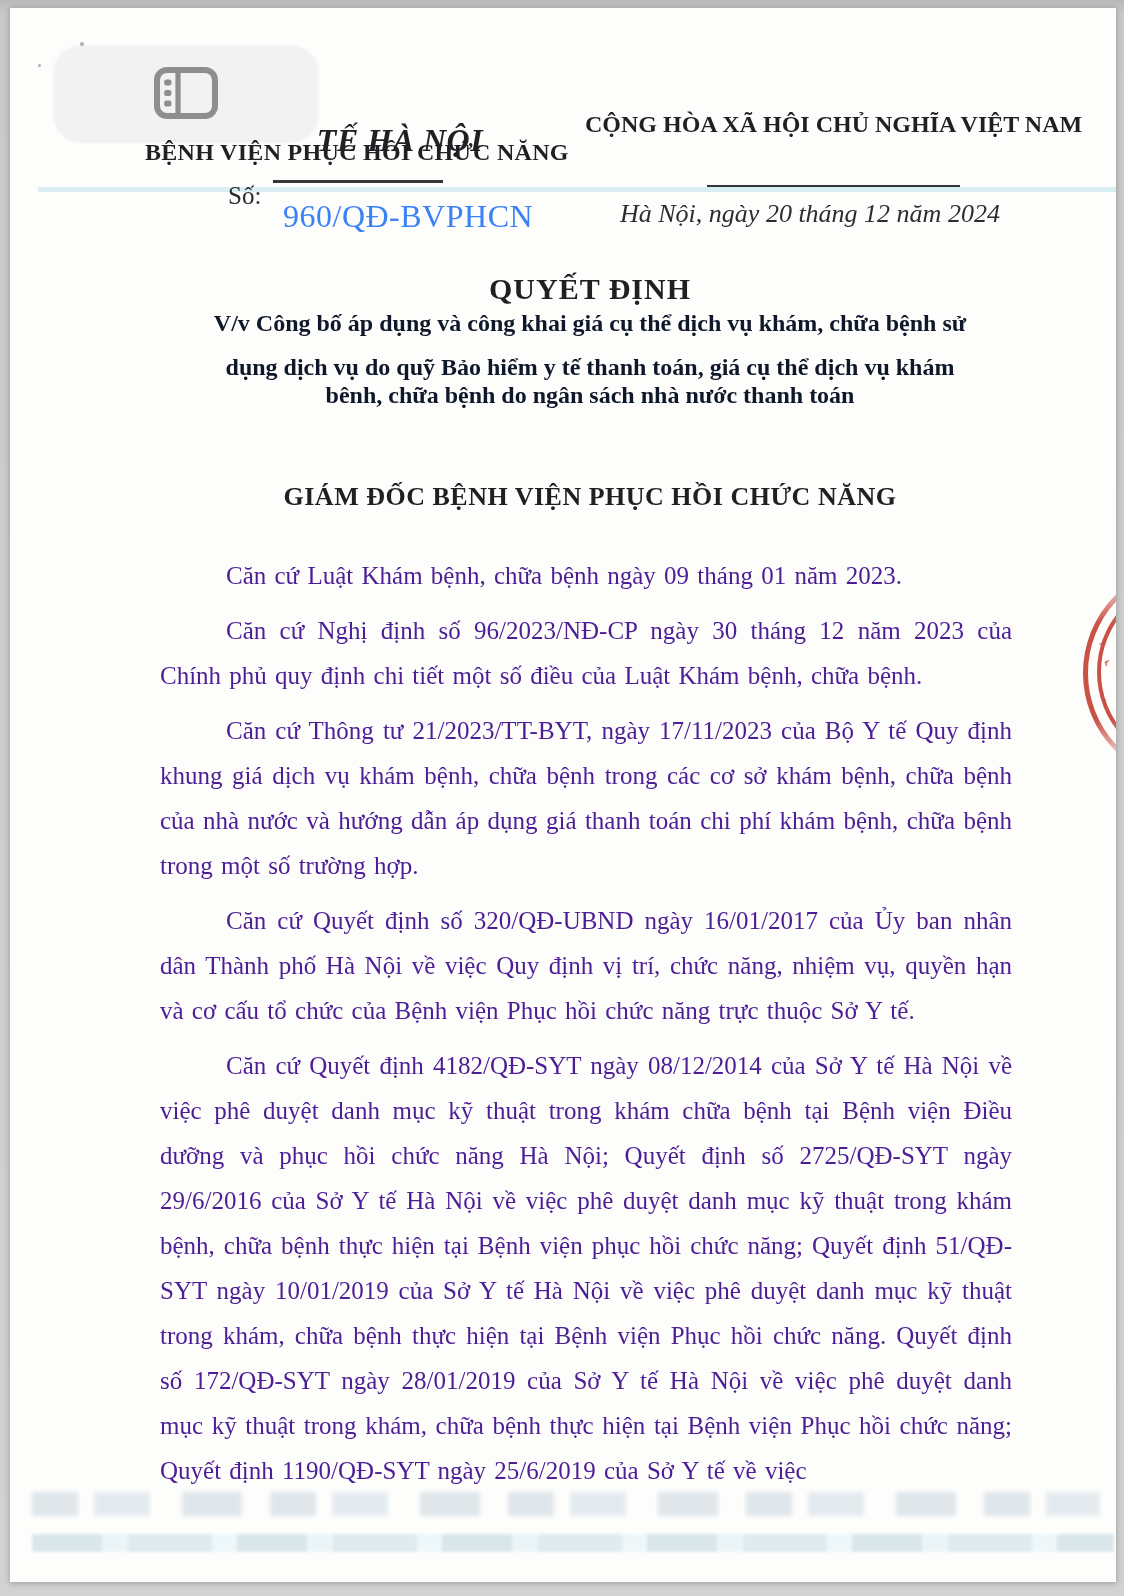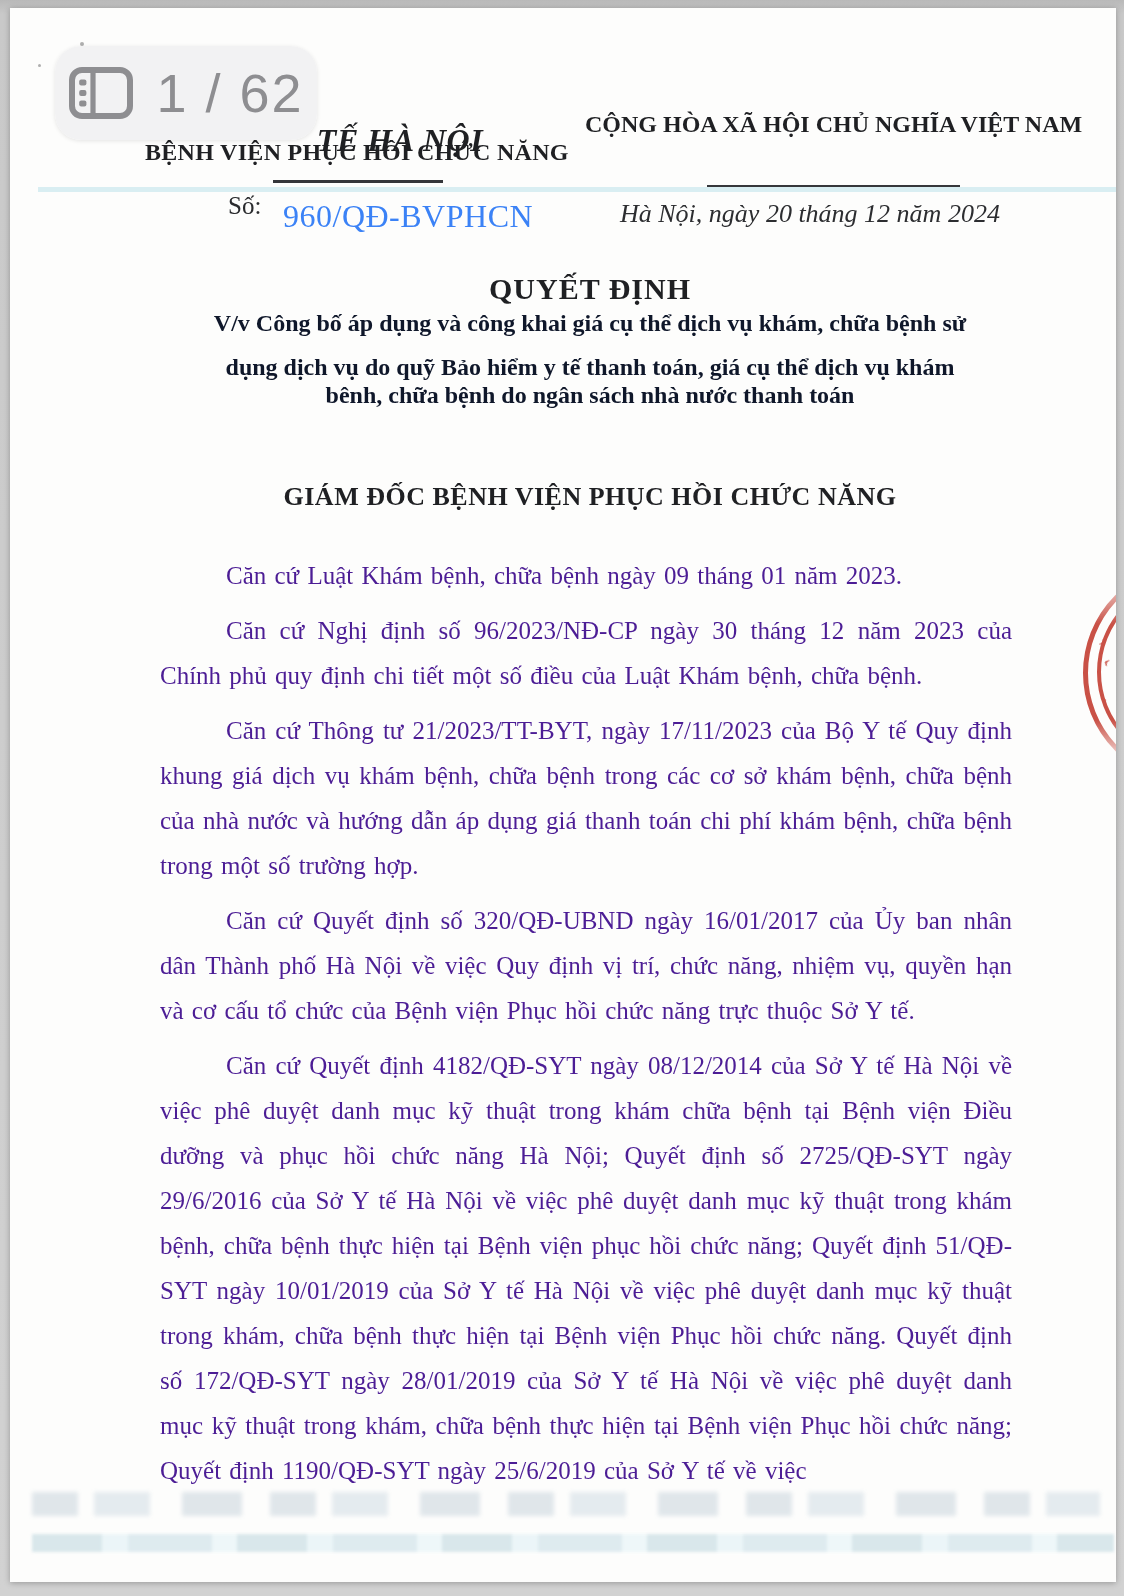--- a/index.html
+++ b/index.html
@@ -17,21 +17,21 @@
   .abs{position:absolute;}
   .center{text-align:center;white-space:nowrap;}
   .doc-bold{font-weight:bold;color:#1f2023;}
   .hl1{top:114px;left:190px;width:400px;font-size:32px;letter-spacing:.5px;font-style:italic;}
   .hl2{top:131px;left:135px;width:410px;font-size:24px;letter-spacing:.3px;}
   .ul-left{left:263px;top:172px;width:170px;height:3px;background:#35363a;}
   .hr1{top:103px;left:575px;width:480px;font-size:24px;}
   .hr2{top:137px;left:575px;width:480px;font-size:25px;}
   .ul-right{left:697px;top:177px;width:253px;height:3px;background:#35363a;}
   .blue-line{left:28px;top:179px;width:1078px;height:5px;background:#d9eef2;}
-  .so-label{top:184px;left:218px;font-size:25px;color:#2a2b2e;}
+  .so-label{top:174px;left:218px;font-size:25px;color:#2a2b2e;}
   .so-number{top:190px;left:273px;font-size:32px;color:#3b82f6;letter-spacing:.5px;}
   .dateline{top:191px;left:610px;width:400px;font-size:26px;font-style:italic;color:#2c2d30;white-space:nowrap;}
   .title{top:264px;left:160px;width:840px;font-size:30px;letter-spacing:1px;}
   .subtitle-line{left:120px;width:920px;font-size:24px;font-weight:bold;color:#0f172a;text-align:center;white-space:nowrap;}
   .sub1{top:302px;} .sub2{top:338px;margin-top:8px;} .sub3{top:374px;}
   .heading{top:474px;left:160px;width:840px;font-size:26px;letter-spacing:.5px;}
   .body-block{top:545px;left:150px;width:852px;}
   .body-block p{
     margin:0 0 10px 0;font-size:25px;line-height:45px;color:#4c1d95;
     text-align:justify;text-indent:66px;word-spacing:2px;
@@ -128,16 +128,15 @@
   <div class="abs speck sp2"></div>
 
   <div class="abs pill">
     <svg width="66" height="56" viewBox="0 0 33 28">
       <rect x="2" y="2.5" width="29" height="23" rx="5" fill="none" stroke="#8e8e91" stroke-width="3"></rect>
       <line x1="12.5" y1="2.5" x2="12.5" y2="25.5" stroke="#8e8e91" stroke-width="2.6"></line>
       <rect x="5.6" y="7.2" width="3.6" height="3" rx="1" fill="#8e8e91"></rect>
       <rect x="5.6" y="12.5" width="3.6" height="3" rx="1" fill="#8e8e91"></rect>
       <rect x="5.6" y="17.8" width="3.6" height="3" rx="1" fill="#8e8e91"></rect>
     </svg>
-    <span class="pill-text">1 / 62</span>
   </div>
 
 </div>
 
 </body></html>

